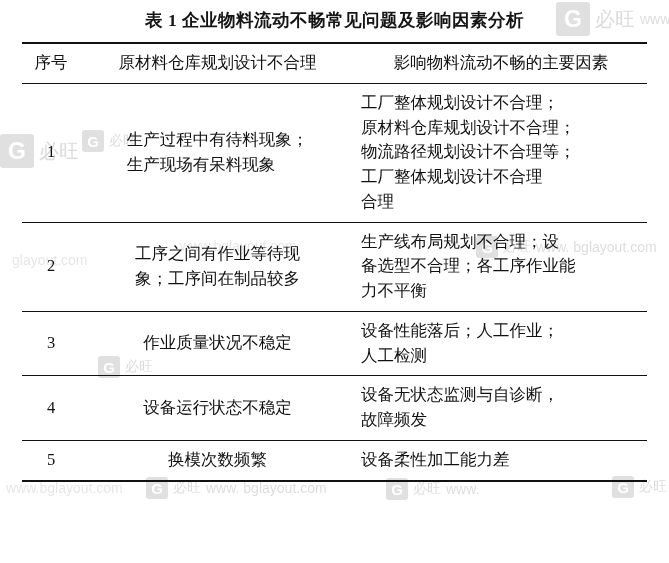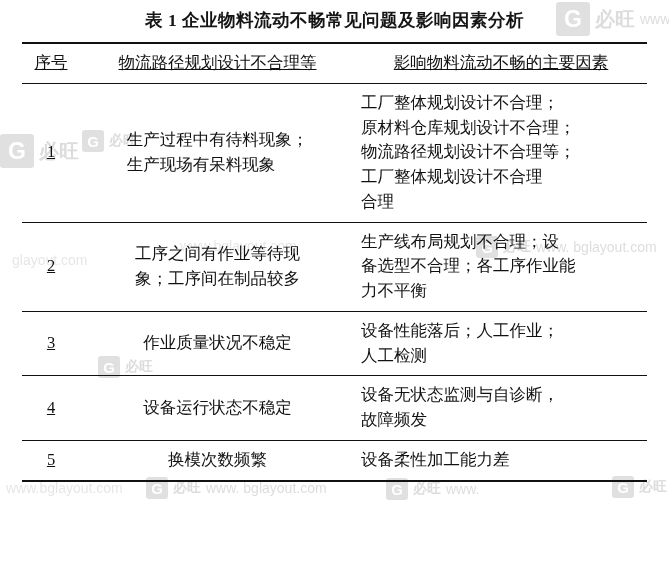--- a/index.html
+++ b/index.html
@@ -33,21 +33,20 @@
     padding-bottom: 10px;
     color: #151515;
   }
 
   table.main-table {
     width: 100%;
     border-collapse: collapse;
     table-layout: fixed;
     position: relative;
     z-index: 3;
-    text-decoration: underline;
   }
 
   table.main-table td,
   table.main-table th {
     vertical-align: middle;
     padding: 7px 6px;
     font-size: 16.5px;
     line-height: 1.5;
     background: transparent;
   }
@@ -123,21 +122,21 @@
     color: #ffffff;
     font-family: "Liberation Sans", sans-serif;
     font-weight: bold;
     font-size: 15px;
     border-radius: 3px;
   }
   .wm .cn {
     font-family: "Liberation Sans", sans-serif;
     font-size: 14px;
     color: #8e8e8e;
-    font-weight: bold;
+    font-weight: normal;
     text-align: right;
   }
   .wm .url {
     font-family: "Liberation Sans", sans-serif;
     font-size: 14px;
     color: #8e8e8e;
   }
   .wm.big .badge { width: 34px; height: 34px; font-size: 23px; }
   .wm.big .cn { font-size: 20px; }
   .wm.faint { opacity: 0.22; }
@@ -199,21 +198,21 @@
 
   <table class="main-table">
     <colgroup>
       <col class="c-no">
       <col class="c-phenom">
       <col class="c-factor">
     </colgroup>
     <thead>
       <tr class="rule-top">
         <th class="rule-top">序号</th>
-        <th class="rule-top">物流路径规划设计不合理等</th>
+        <th class="rule-top">原材料仓库规划设计不合理</th>
         <th class="rule-top">影响物料流动不畅的主要因素</th>
       </tr>
     </thead>
     <tbody id="tbody">
         <tr class="rule-mid">
           <td class="col-no rule-mid">1</td>
           <td class="col-phenom rule-mid"><span class="lines"><span class="line">生产过程中有待料现象；</span><span class="line">生产现场有呆料现象</span></span></td>
           <td class="col-factor rule-mid"><span class="lines"><span class="line">工厂整体规划设计不合理；</span><span class="line">原材料仓库规划设计不合理；</span><span class="line">物流路径规划设计不合理等；</span><span class="line">工厂整体规划设计不合理</span><span class="line">合理</span></span></td>
         </tr>
         <tr class="rule-mid">

